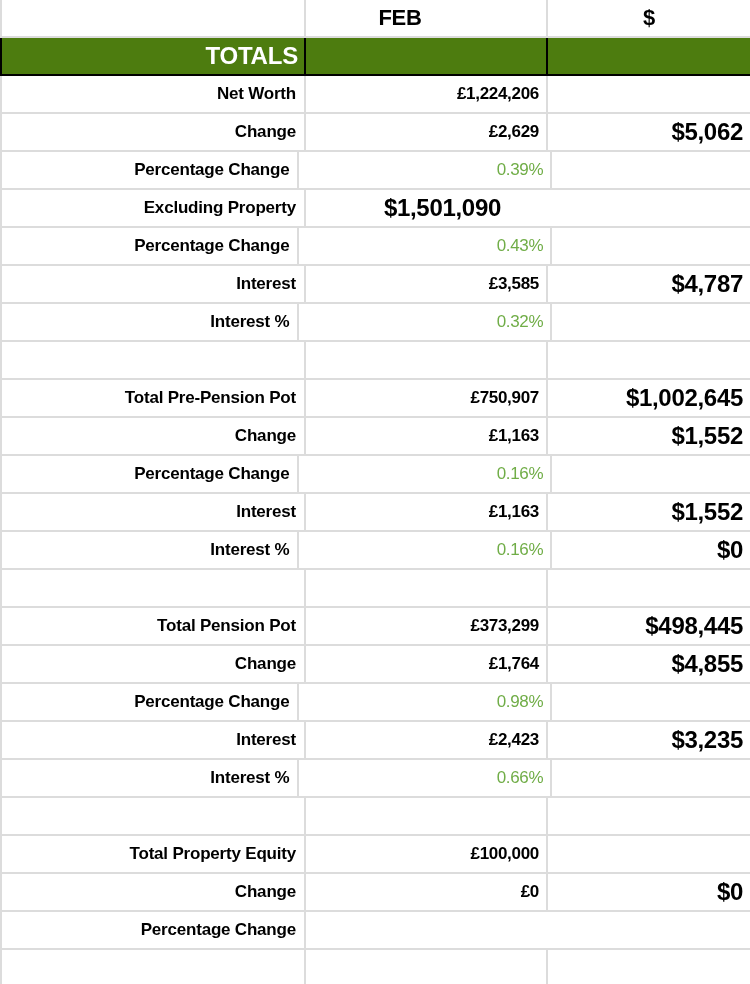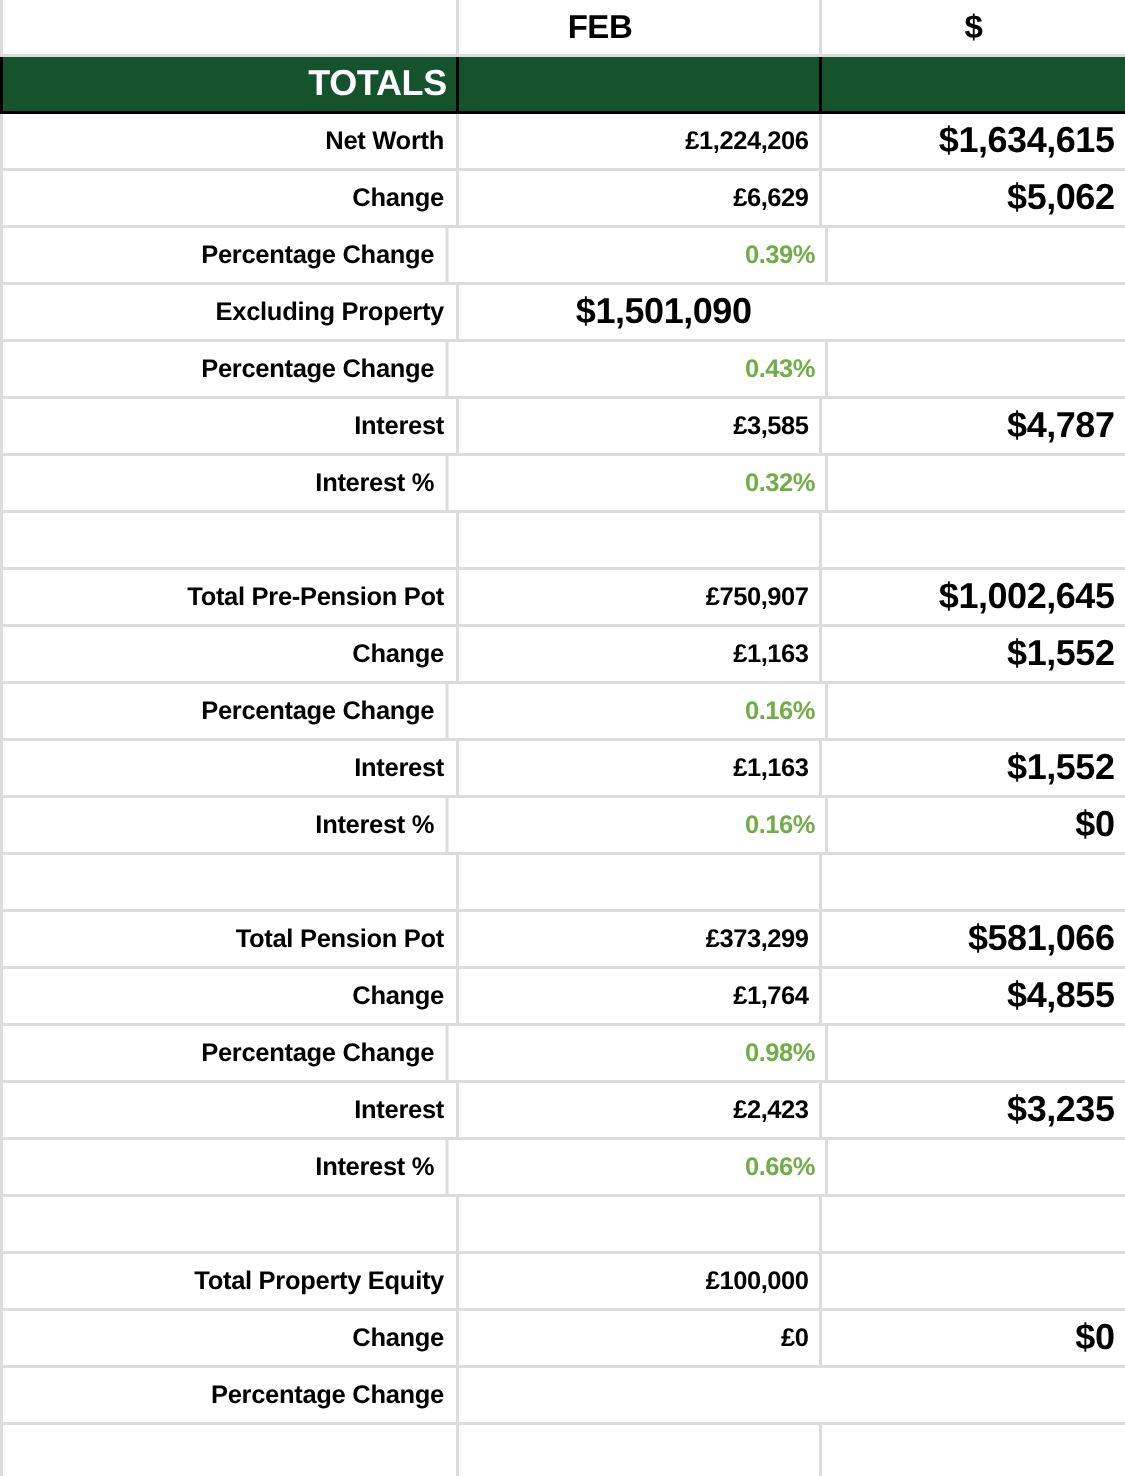--- a/index.html
+++ b/index.html
@@ -10,51 +10,50 @@
     .cell { box-sizing: border-box; height: 36px; display: flex; align-items: center;
             justify-content: flex-end; padding-right: 7px; white-space: nowrap; overflow: hidden; }
     .c1 { width: 306px; border-left: 2px solid #dcdcdc; border-right: 2px solid #dcdcdc; padding-right: 8px;
           font-weight: bold; font-size: 17px; letter-spacing: -0.2px; }
     .c2 { width: 242px; border-right: 2px solid #dcdcdc; font-weight: bold; font-size: 17px; letter-spacing: -0.3px; }
     .c3 { width: 202px; font-weight: bold; font-size: 24px; letter-spacing: -0.3px; }
     .hdr .cell { justify-content: center; font-size: 22px; }
     .hdr .c1 { font-size: 17px; }
     .hdr .c2 { padding-right: 52px; }
     .hdr .c3 { padding-right: 0; }
-    .band { background: #14532d; border-bottom-color: #000; }
+    .band { background: #4d7c0f; border-bottom-color: #000; }
     .band .cell { border-color: #000; }
     .band .c1 { color: #fff; font-size: 24px; padding-right: 6px; }
     .band .c2 { border-right: 2px solid #000; }
     .pct { color: #70ad47; font-weight: normal; }
     .pct.neutral { color: #000; }
-    .c2.pct, .c2.neutral { font-weight: bold; margin-left: 16px; }
+    .c2.pct, .c2.neutral { font-weight: normal; margin-left: 16px; }
   </style>
 </head>
 <body>
 
 <div class="sheet">
   <div class="row hdr">
     <div class="cell c1"></div>
     <div class="cell c2">FEB</div>
     <div class="cell c3">$</div>
   </div>
   <div class="row band">
     <div class="cell c1">TOTALS</div>
     <div class="cell c2"></div>
     <div class="cell c3"></div>
   </div>
   <div id="rows">
       <div class="row">
     <div class="cell c1">Net Worth</div>
     <div class="cell c2">£1,224,206</div>
-    <div class="cell c3">$1,634,615</div>
   </div>
       <div class="row">
     <div class="cell c1">Change</div>
-    <div class="cell c2">£6,629</div>
+    <div class="cell c2">£2,629</div>
     <div class="cell c3">$5,062</div>
   </div>
       <div class="row">
     <div class="cell c1">Percentage Change</div>
     <div class="cell c2 pct">0.39%</div>
     <div class="cell c3"></div>
   </div>
       <div class="row">
     <div class="cell c1">Excluding Property</div>
     <div class="cell c3">$1,501,090</div>
@@ -105,21 +104,21 @@
     <div class="cell c3">$0</div>
   </div>
       <div class="row">
     <div class="cell c1"></div>
     <div class="cell c2"></div>
     <div class="cell c3"></div>
   </div>
       <div class="row">
     <div class="cell c1">Total Pension Pot</div>
     <div class="cell c2">£373,299</div>
-    <div class="cell c3">$581,066</div>
+    <div class="cell c3">$498,445</div>
   </div>
       <div class="row">
     <div class="cell c1">Change</div>
     <div class="cell c2">£1,764</div>
     <div class="cell c3">$4,855</div>
   </div>
       <div class="row">
     <div class="cell c1">Percentage Change</div>
     <div class="cell c2 pct">0.98%</div>
     <div class="cell c3"></div>

